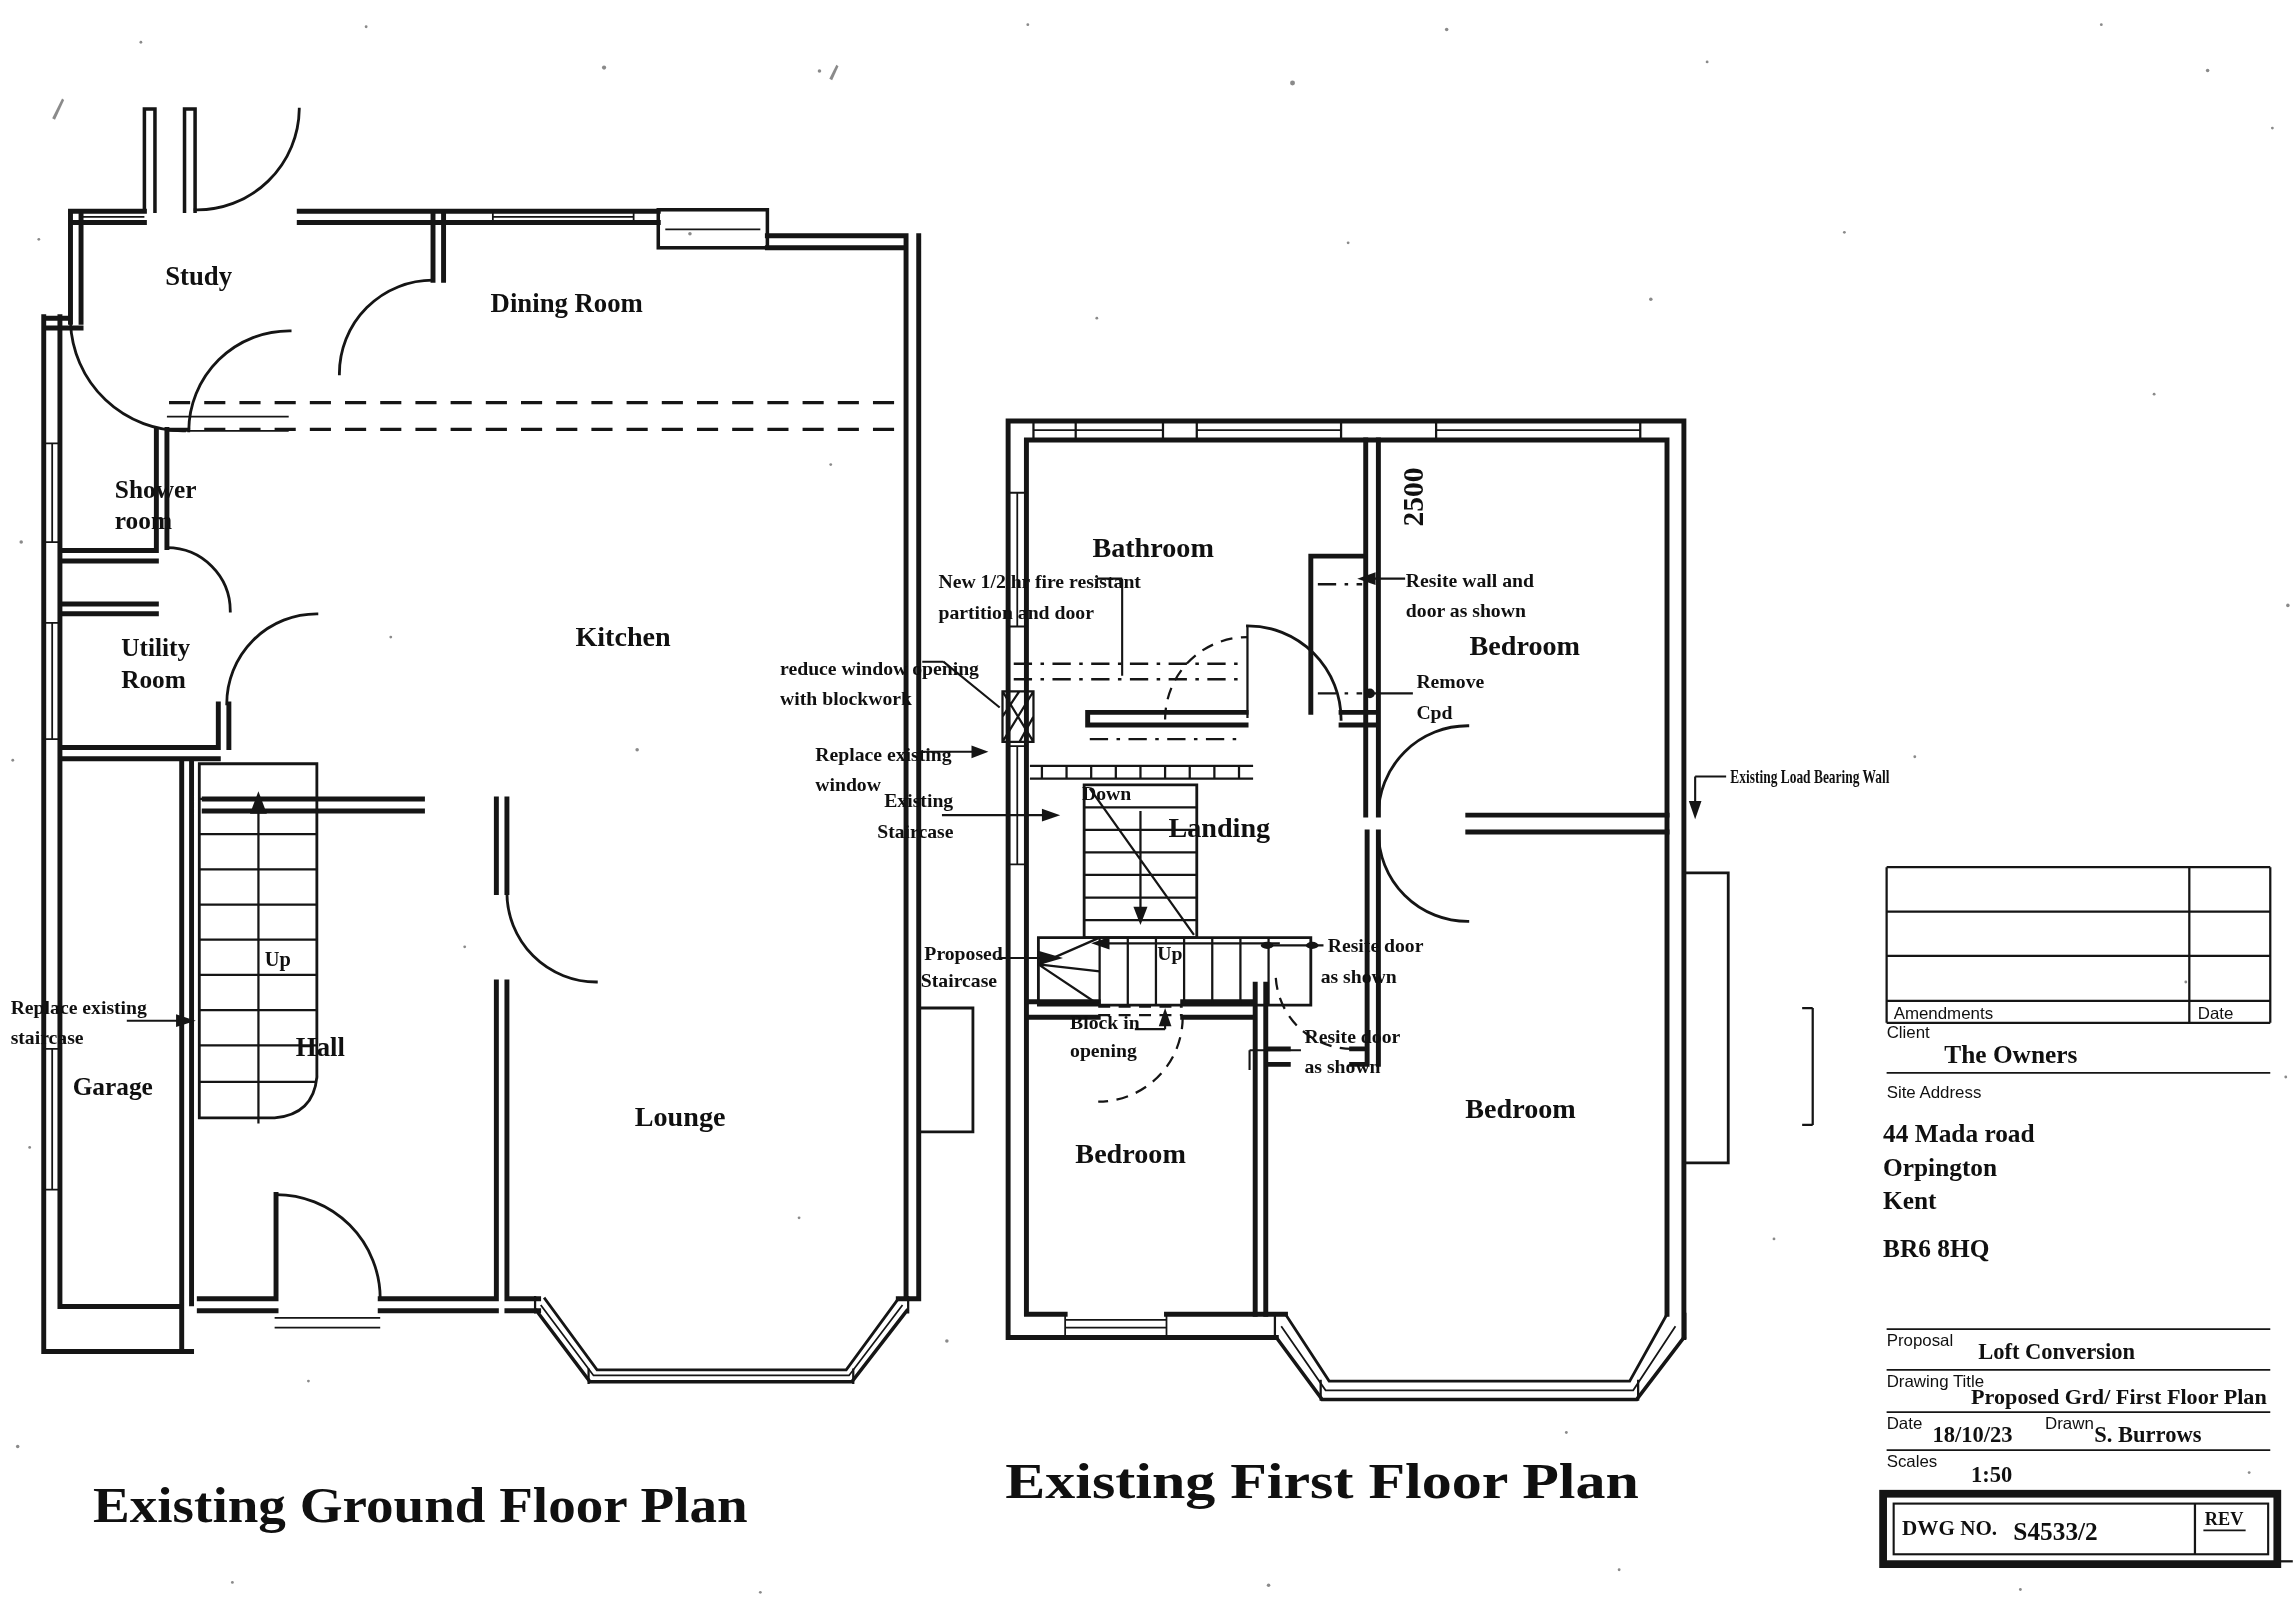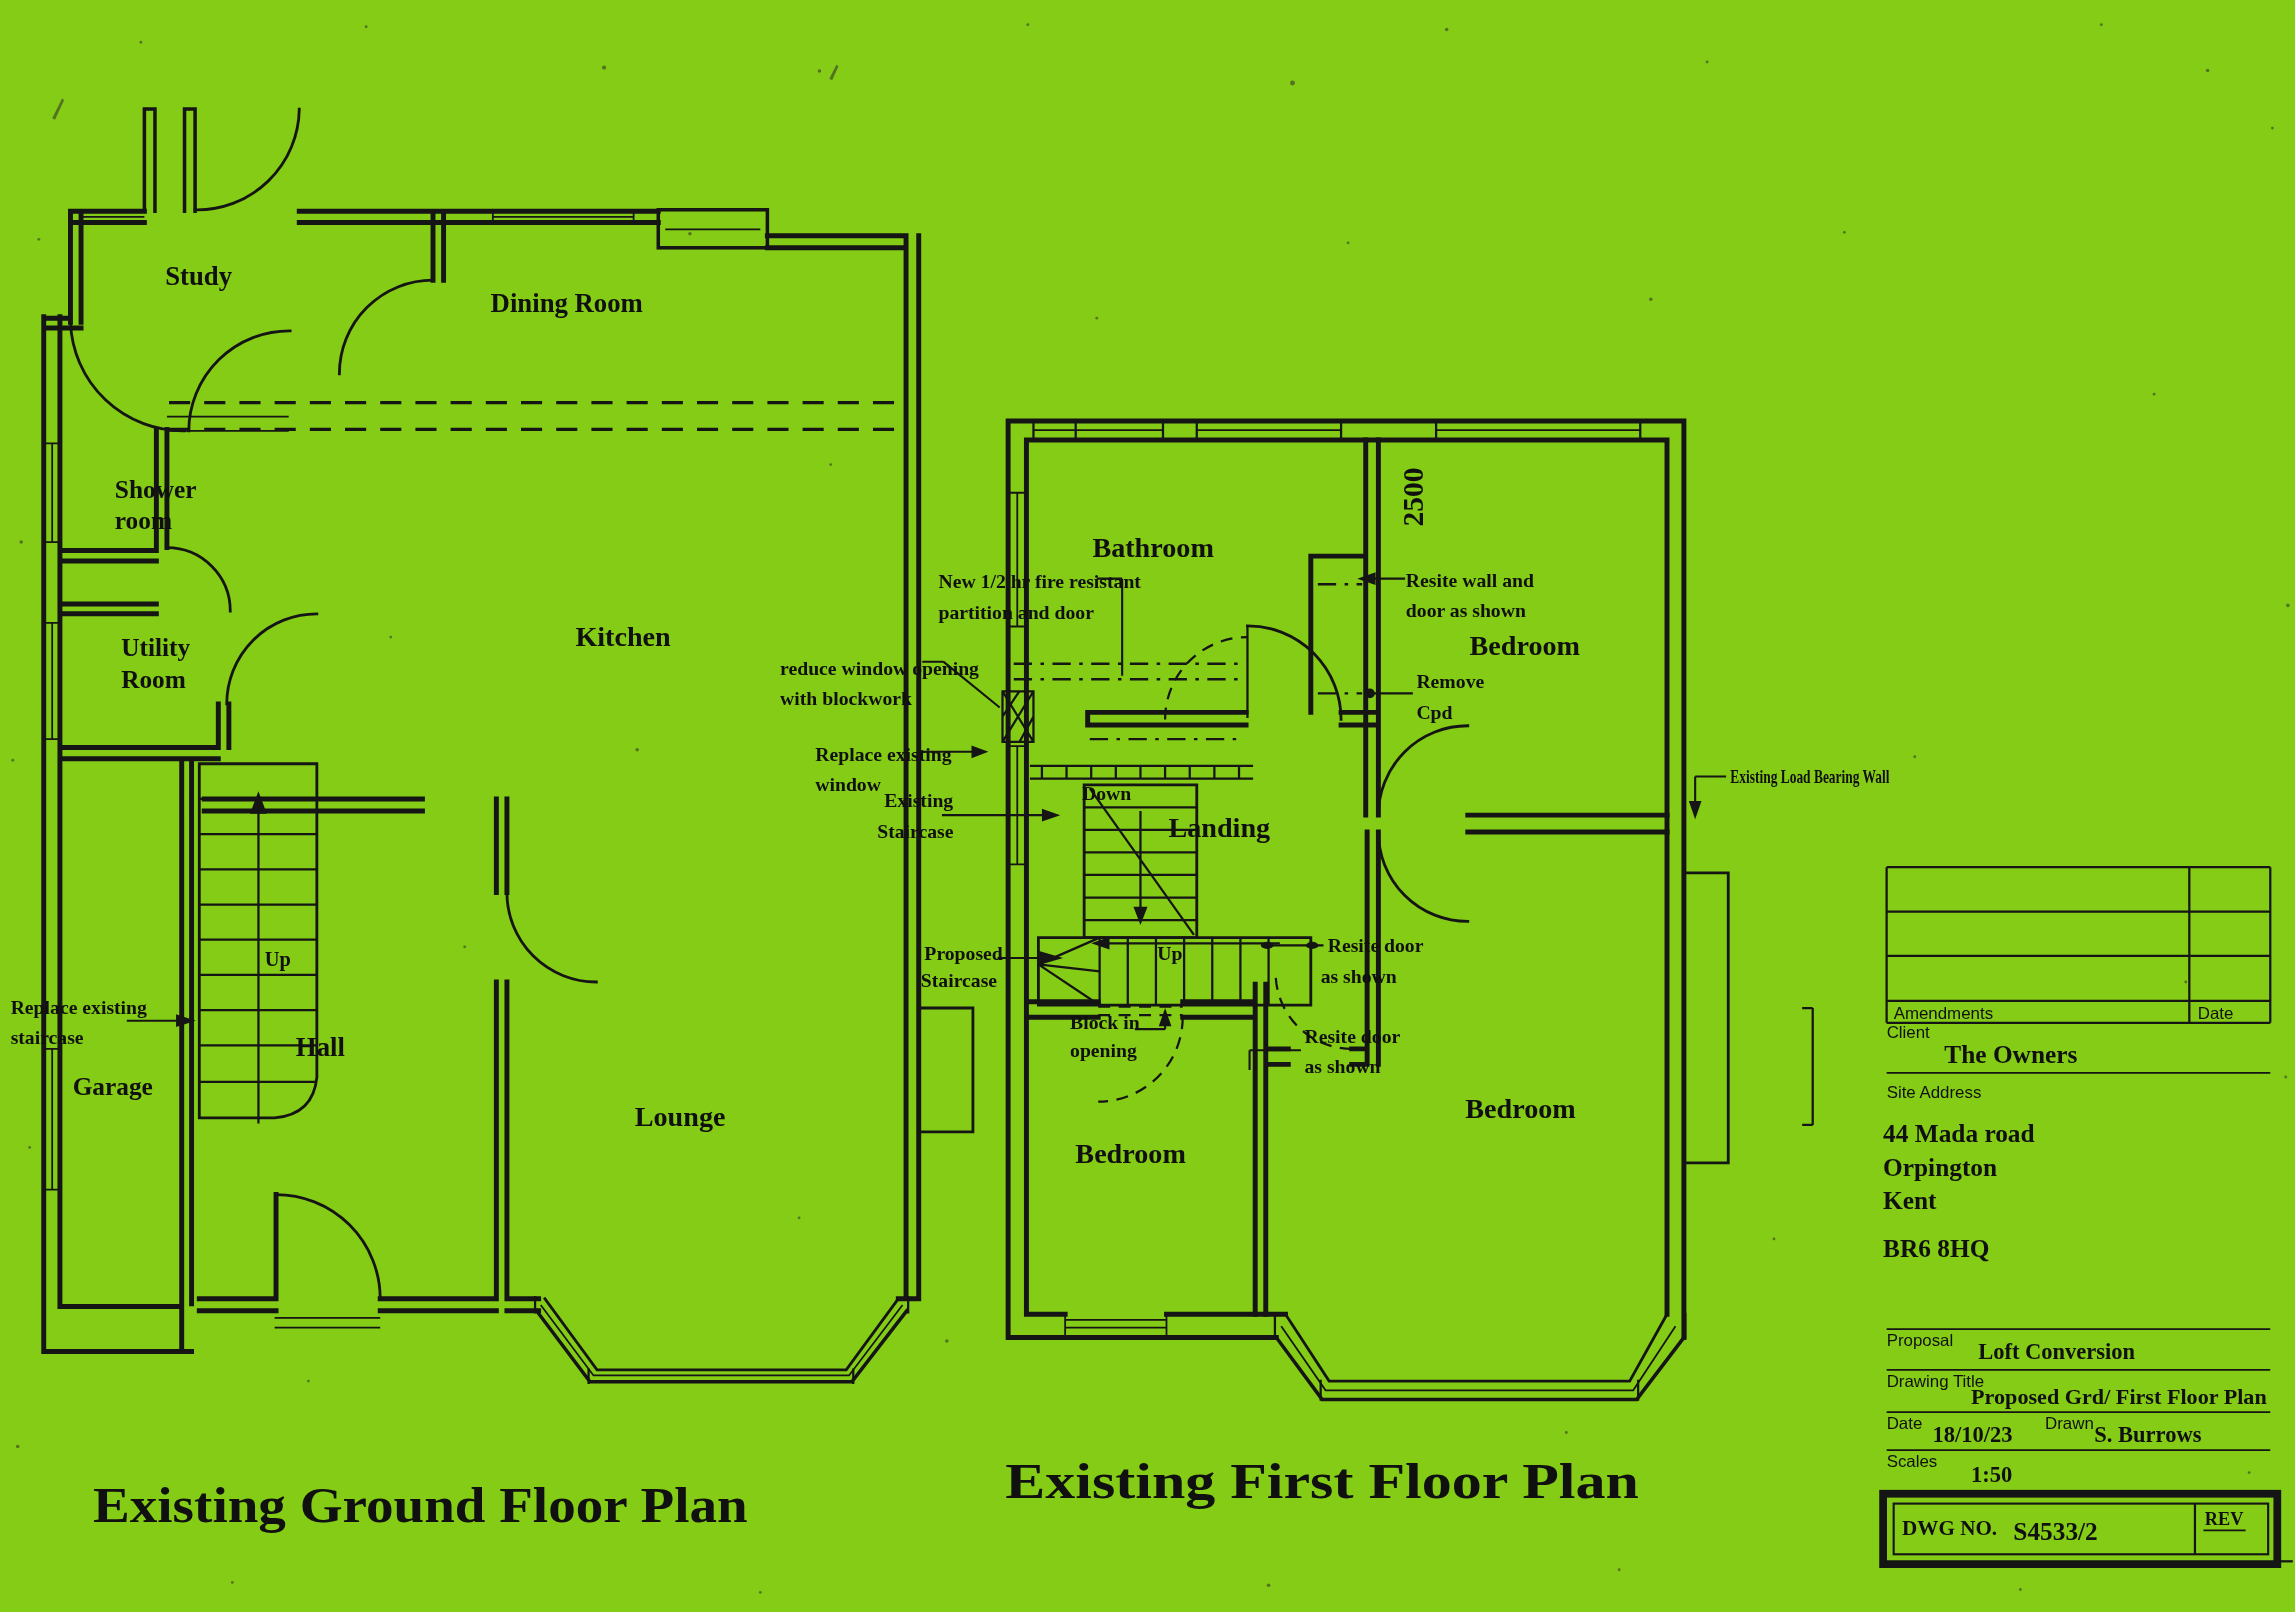--- a/index.html
+++ b/index.html
@@ -1,16 +1,16 @@
 <!DOCTYPE html>
 <html style="font-size:11.3px"><head>
 <meta charset="utf-8">
 <style>
   html,body{margin:0;padding:0;background:#e8e8e6;}
-  .sheet{width:2295px;height:1612px;background:#84cc16;position:relative;margin:0 auto;}
+  .sheet{width:2295px;height:1612px;background:#ffffff;position:relative;margin:0 auto;}
   svg{display:block;}
   .w{stroke:#151515;stroke-width:7;fill:none;stroke-linecap:square;}
   .w5{stroke:#151515;stroke-width:5;fill:none;stroke-linecap:square;}
   .w4{stroke:#151515;stroke-width:4;fill:none;stroke-linecap:square;}
   .t{stroke:#151515;stroke-width:2.5;fill:none;}
   .t3{stroke:#151515;stroke-width:3.2;fill:none;}
   .dash{stroke:#151515;stroke-width:4.5;fill:none;stroke-dasharray:30 20;}
   .dash2{stroke:#151515;stroke-width:3.2;fill:none;stroke-dasharray:17 12;}
   .dashdot{stroke:#151515;stroke-width:3.5;fill:none;stroke-dasharray:26 12 5 12;}
   .lead{stroke:#151515;stroke-width:3;fill:none;}

